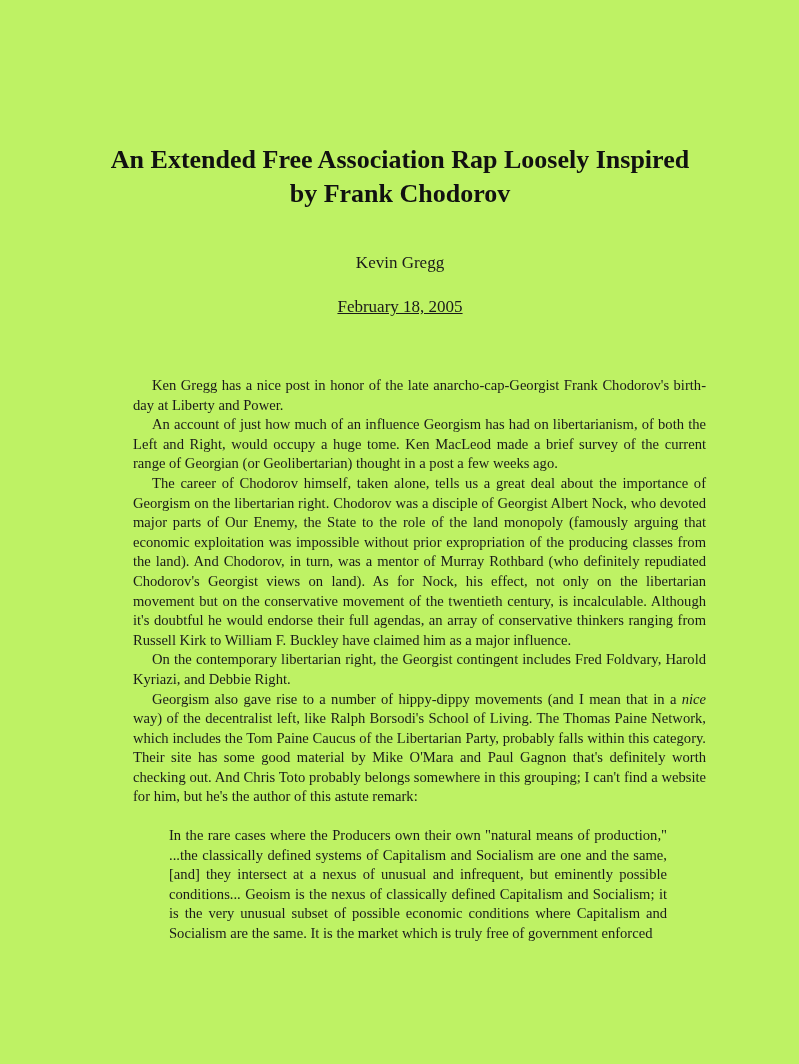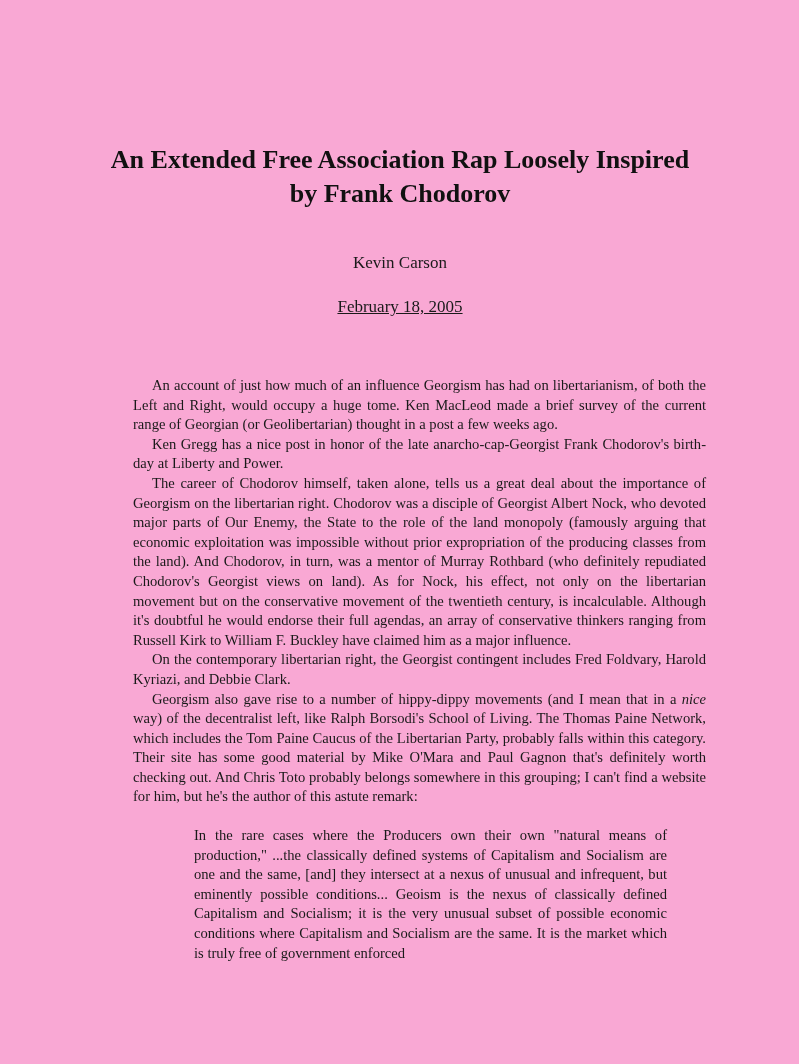--- a/index.html
+++ b/index.html
@@ -14,21 +14,21 @@
     overflow: hidden;
     font-family: "DejaVu Serif", "Liberation Serif", serif;
     color: #1a1a1a;
   }
   .page {
     position: absolute;
     left: 0;
     top: 0;
     width: 799px;
     height: 1064px;
-    background: #f9a8d4;
+    background: #bef264;
   }
   .title {
     position: absolute;
     left: 100px;
     width: 600px;
     top: 143px;
     margin: 0;
     text-align: center;
     font-family: "Liberation Serif", "DejaVu Serif", serif;
     font-weight: bold;
@@ -74,36 +74,35 @@
     margin: 0;
     text-indent: 19px;
     hyphens: manual;
   }
   .quote {
     margin: 19px 39px 0 36px;
     text-align: justify;
   }
   .quote p {
     text-indent: 0;
-    margin-left: 25px;
   }
   em { }
 </style>
 </head>
 <body>
 
 <div class="page">
   <h1 class="title">An Extended Free Association Rap Loosely Inspired by Frank Chodorov</h1>
-  <div class="author">Kevin Carson</div>
+  <div class="author">Kevin Gregg</div>
   <div class="date">February 18, 2005</div>
 
   <div class="body">
+    <p>Ken Gregg has a nice post in honor of the late anarcho-cap-Georgist Frank Chodorov's birth­day at Liberty and Power.</p>
     <p>An account of just how much of an influence Georgism has had on libertarianism, of both the Left and Right, would occupy a huge tome. Ken MacLeod made a brief survey of the current range of Georgian (or Geolibertarian) thought in a post a few weeks ago.</p>
-    <p>Ken Gregg has a nice post in honor of the late anarcho-cap-Georgist Frank Chodorov's birth­day at Liberty and Power.</p>
     <p>The career of Chodorov himself, taken alone, tells us a great deal about the importance of Georgism on the libertarian right. Chodorov was a disciple of Georgist Albert Nock, who de­voted major parts of Our Enemy, the State to the role of the land monopoly (famously arguing that economic exploitation was impossible without prior expropriation of the producing classes from the land). And Chodorov, in turn, was a mentor of Murray Rothbard (who definitely repu­diated Chodorov's Georgist views on land). As for Nock, his effect, not only on the libertarian movement but on the conservative movement of the twentieth century, is incalculable. Although it's doubtful he would endorse their full agendas, an array of conservative thinkers ranging from Russell Kirk to William F. Buckley have claimed him as a major influence.</p>
-    <p>On the contemporary libertarian right, the Georgist contingent includes Fred Foldvary, Harold Kyriazi, and Debbie Clark.</p>
+    <p>On the contemporary libertarian right, the Georgist contingent includes Fred Foldvary, Harold Kyriazi, and Debbie Right.</p>
     <p><span>Georgism also gave rise to a number of hippy-dippy movements (and I mean that in a </span><em>nice</em><span> way) of the decentralist left, like Ralph Borsodi's School of Living. The Thomas Paine Network, which includes the Tom Paine Caucus of the Libertarian Party, probably falls within this category. Their site has some good material by Mike O'Mara and Paul Gagnon that's definitely worth checking out. And Chris Toto probably belongs somewhere in this grouping; I can't find a website for him, but he's the author of this astute remark:</span></p>
 
     <div class="quote">
       <p>In the rare cases where the Producers own their own "natural means of production," ...the classically defined systems of Capitalism and Socialism are one and the same, [and] they intersect at a nexus of unusual and infrequent, but eminently possible conditions... Geoism is the nexus of classically defined Capitalism and Socialism; it is the very unusual subset of possible economic conditions where Capitalism and Socialism are the same. It is the market which is truly free of government enforced</p>
     </div>
   </div>
 </div>
 
 </body></html>

